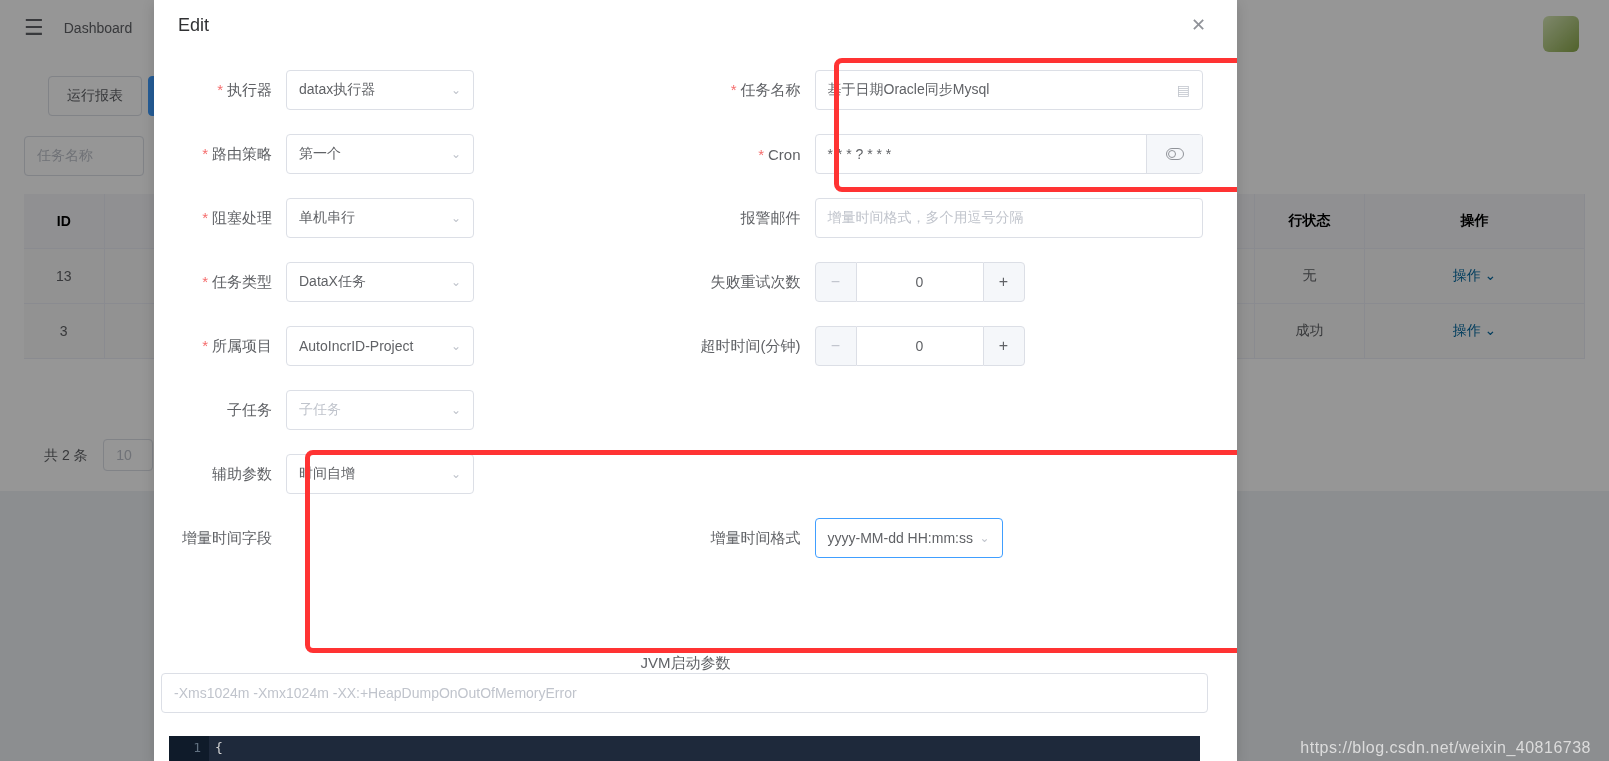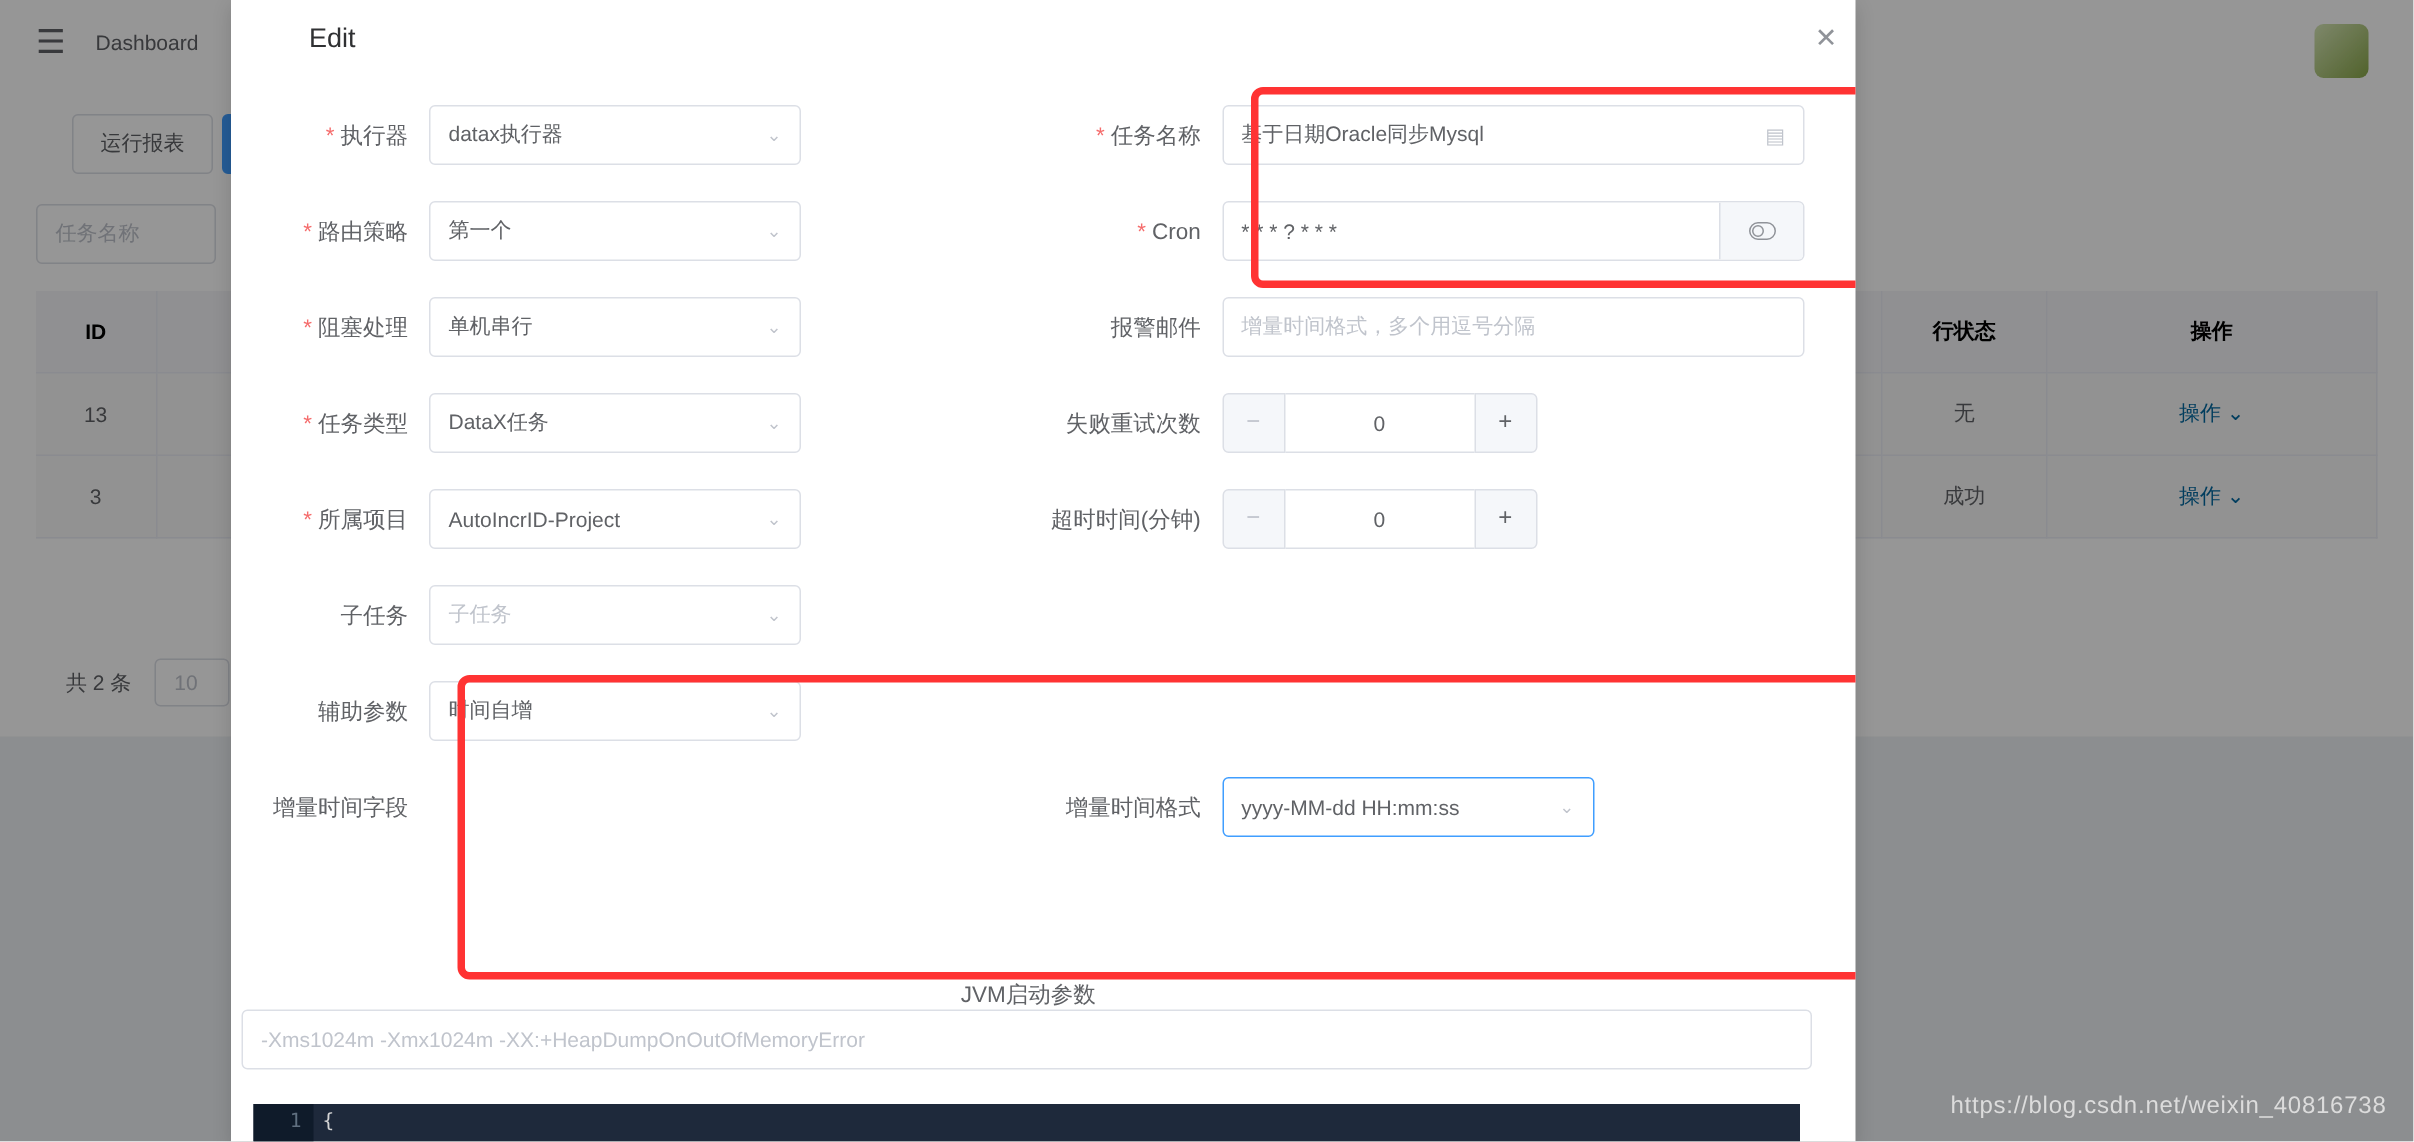--- a/index.html
+++ b/index.html
@@ -102,25 +102,24 @@
       position:absolute;
       top:0;
       left:154px;
       width:1083px;
       height:761px;
       background:#fff;
       box-shadow:0 4px 12px rgba(0,0,0,0.15);
       overflow:hidden;
     }
     .modal-header {
-      padding: 14px 12px 4px 24px;
+      padding: 14px 31px 4px 24px;
       display:flex;
       align-items:center;
       justify-content:space-between;
-      margin-left:28px;
     }
     .modal-header .title { font-size:18px; color:#303133; }
     .modal-header .close { font-size:18px; color:#909399; cursor:pointer; }
     .modal-body {
       padding: 18px 34px 0 12px;
     }
     .form-grid {
       display:grid;
       grid-template-columns: 1fr 1fr;
       column-gap: 20px;
@@ -159,21 +158,21 @@
       font-size:14px;
     }
     .el-select .chev {
       color:#C0C4CC;
       font-size:12px;
     }
     .el-input .suffix { color:#C0C4CC; font-size:14px; }
     .el-input.placeholder { color:#C0C4CC; }
     .el-select.placeholder { color:#C0C4CC; }
     .el-select.focused { border-color:#409EFF; }
-    .w-210 { width:248px; flex:none; }
+    .w-210 { width:188px; flex:none; }
     .num-input {
       display:flex;
       width:210px;
     }
     .num-btn {
       width:42px;
       height:40px;
       border:1px solid #DCDFE6;
       display:flex;
       align-items:center;
@@ -257,21 +256,21 @@
       color:#607080;
       text-align:right;
       padding: 4px 8px 0 0;
     }
     .code-editor .content {
       padding:4px 0 0 46px;
     }
     .watermark {
       position:absolute;
       right:18px;
-      bottom:14px;
+      bottom:4px;
       color:#dcdcdc;
       font-size:16px;
       letter-spacing:0.5px;
       font-family: Arial, sans-serif;
     }
     .clock-icon {
       margin-right:6px;
       color:#C0C4CC;
     }
   </style>

